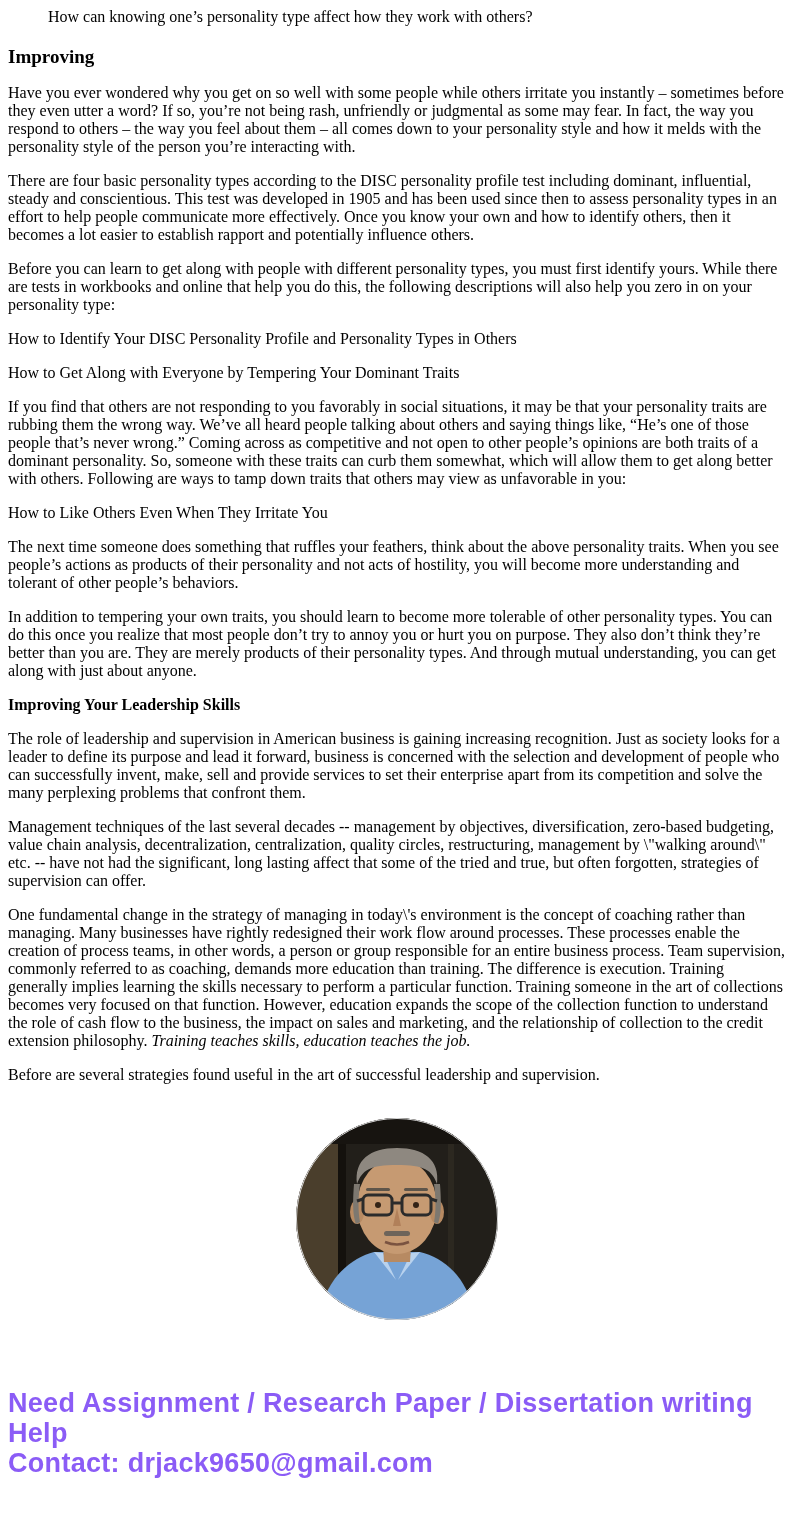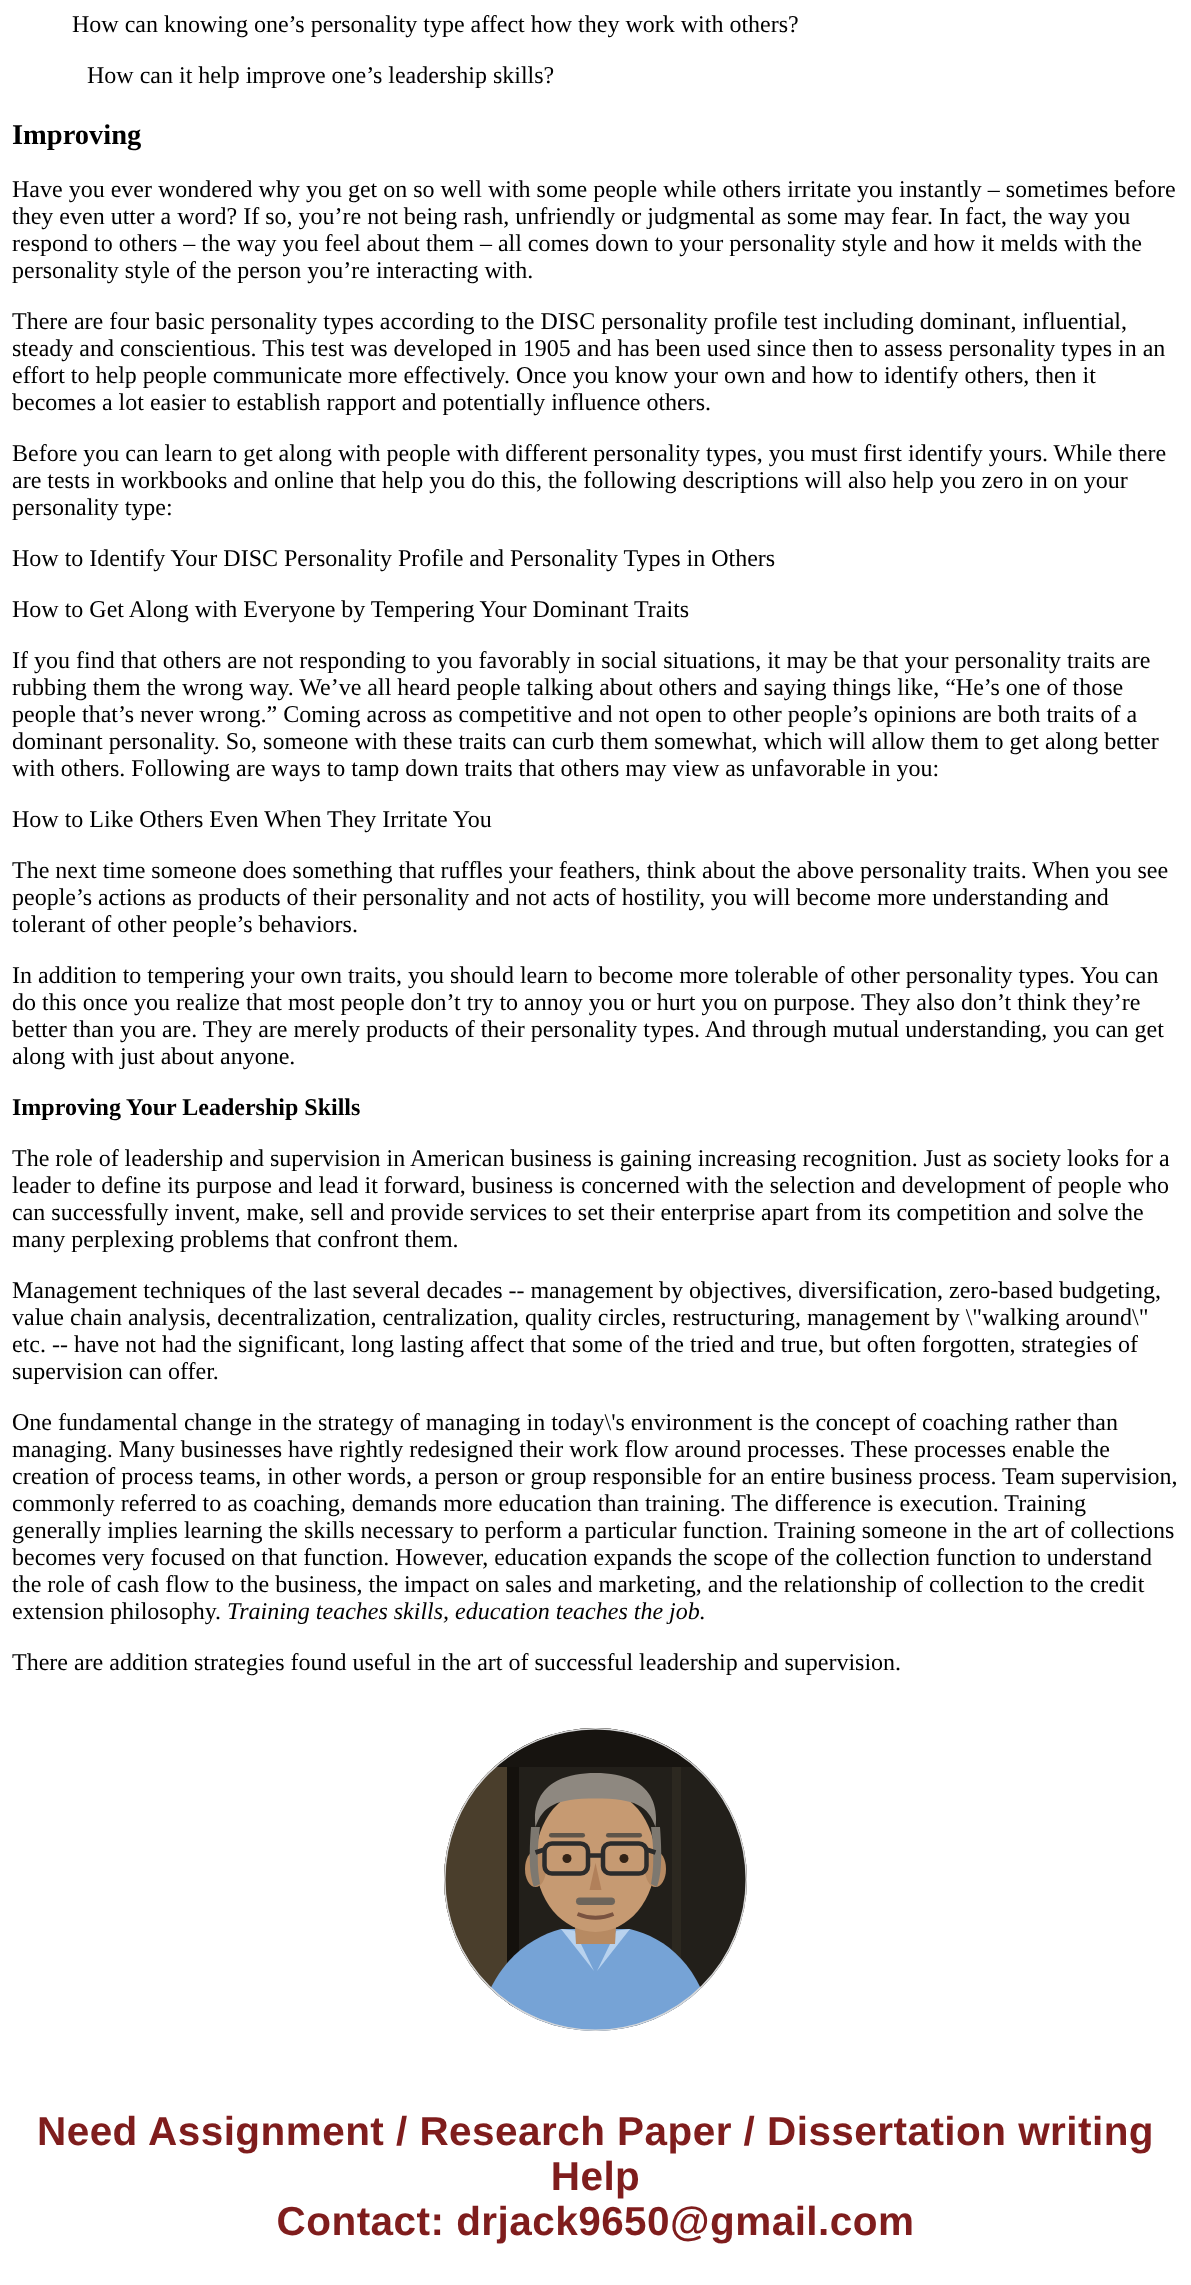--- a/index.html
+++ b/index.html
@@ -20,56 +20,55 @@
     line-height: 22px;
     font-weight: bold;
     margin: 20px 0 16px 0;
   }
   .page p { margin: 16px 0; }
   p.subheading-bold { font-weight: bold; }
   .coaching-italic { font-style: italic; }
   .avatar-wrap { text-align: center; margin: 34px 0 0 0; }
   .avatar-svg { display: inline-block; vertical-align: top; }
   .footer {
-    margin-top: 52px;
-    text-align: center;
+    margin-top: 68px;
+    text-align: left;
     font-family: "Liberation Sans", "DejaVu Sans", sans-serif;
     font-weight: bold;
     font-size: 27px;
     line-height: 30px;
     letter-spacing: 0.3px;
-    color: #7f1d1d;
+    color: #8b5cf6;
   }
 </style>
 </head>
 <body>
 
 <div class="page">
 
   <div class="question-1">How can knowing one’s personality type affect how they work with others?</div>
-  <div class="question-2">How can it help improve one’s leadership skills?</div>
 
   <h3 class="solution-heading">Improving</h3>
 
   <p>Have you ever wondered why you get on so well with some people while others irritate you instantly – sometimes before they even utter a word? If so, you’re not being rash, unfriendly or judgmental as some may fear. In fact, the way you respond to others – the way you feel about them – all comes down to your personality style and how it melds with the personality style of the person you’re interacting with.</p>
   <p>There are four basic personality types according to the DISC personality profile test including dominant, influential, steady and conscientious. This test was developed in 1905 and has been used since then to assess personality types in an effort to help people communicate more effectively. Once you know your own and how to identify others, then it becomes a lot easier to establish rapport and potentially influence others.</p>
   <p>Before you can learn to get along with people with different personality types, you must first identify yours. While there are tests in workbooks and online that help you do this, the following descriptions will also help you zero in on your personality type:</p>
   <p>How to Identify Your DISC Personality Profile and Personality Types in Others</p>
   <p>How to Get Along with Everyone by Tempering Your Dominant Traits</p>
   <p>If you find that others are not responding to you favorably in social situations, it may be that your personality traits are rubbing them the wrong way. We’ve all heard people talking about others and saying things like, “He’s one of those people that’s never wrong.” Coming across as competitive and not open to other people’s opinions are both traits of a dominant personality. So, someone with these traits can curb them somewhat, which will allow them to get along better with others. Following are ways to tamp down traits that others may view as unfavorable in you:</p>
   <p>How to Like Others Even When They Irritate You</p>
   <p>The next time someone does something that ruffles your feathers, think about the above personality traits. When you see people’s actions as products of their personality and not acts of hostility, you will become more understanding and tolerant of other people’s behaviors.</p>
   <p>In addition to tempering your own traits, you should learn to become more tolerable of other personality types. You can do this once you realize that most people don’t try to annoy you or hurt you on purpose. They also don’t think they’re better than you are. They are merely products of their personality types. And through mutual understanding, you can get along with just about anyone.</p>
 
   <p class="subheading-bold">Improving Your Leadership Skills</p>
 
   <p>The role of leadership and supervision in American business is gaining increasing recognition. Just as society looks for a leader to define its purpose and lead it forward, business is concerned with the selection and development of people who can successfully invent, make, sell and provide services to set their enterprise apart from its competition and solve the many perplexing problems that confront them.</p>
   <p>Management techniques of the last several decades -- management by objectives, diversification, zero-based budgeting, value chain analysis, decentralization, centralization, quality circles, restructuring, management by \"walking around\" etc. -- have not had the significant, long lasting affect that some of the tried and true, but often forgotten, strategies of supervision can offer.</p>
   <p><span>One fundamental change in the strategy of managing in today\'s environment is the concept of coaching rather than managing. Many businesses have rightly redesigned their work flow around processes. These processes enable the creation of process teams, in other words, a person or group responsible for an entire business process. Team supervision, commonly referred to as coaching, demands more education than training. The difference is execution. Training generally implies learning the skills necessary to perform a particular function. Training someone in the art of collections becomes very focused on that function. However, education expands the scope of the collection function to understand the role of cash flow to the business, the impact on sales and marketing, and the relationship of collection to the credit extension philosophy. </span><span class="coaching-italic">Training teaches skills, education teaches the job.</span></p>
-  <p>There are addition strategies found useful in the art of successful leadership and supervision.</p>
+  <p>Before are several strategies found useful in the art of successful leadership and supervision.</p>
 
   <div class="avatar-wrap">
     <svg class="avatar-svg" width="202" height="202" viewBox="0 0 202 202" xmlns="http://www.w3.org/2000/svg" role="img" aria-label="portrait photo">
       <defs>
         <clipPath id="avclip">
             <circle cx="101" cy="101" r="101"></circle>
           </clipPath>
       </defs>
       <g clip-path="url(#avclip)">
         <rect x="0" y="0" width="202" height="202" fill="#221f1a"></rect>

